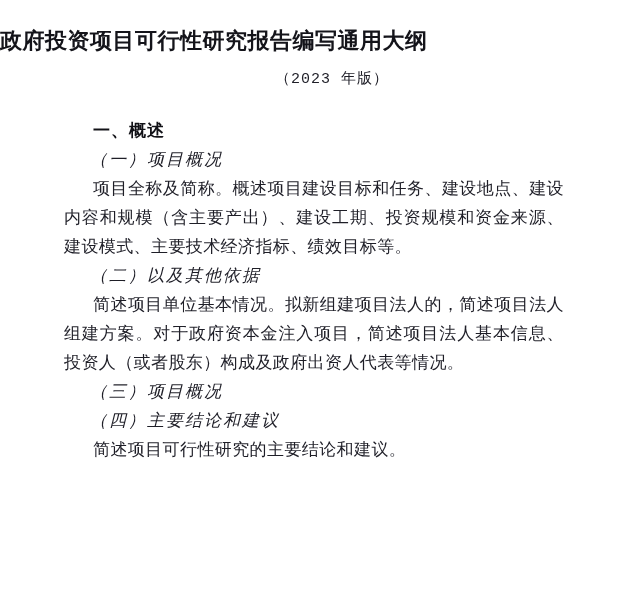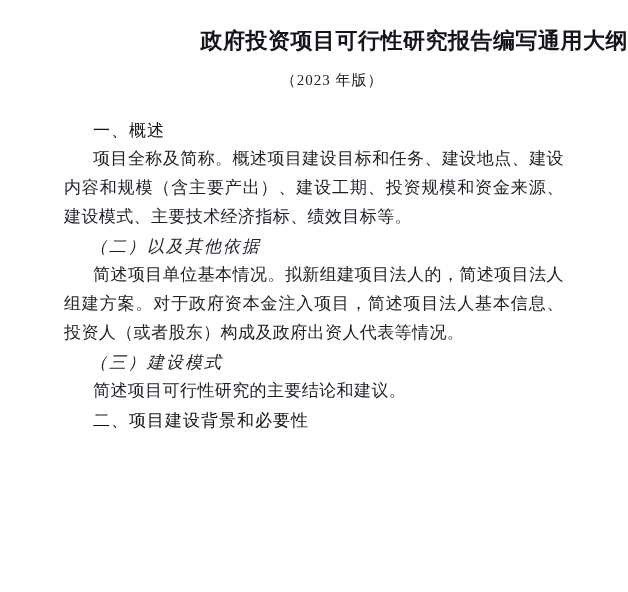--- a/index.html
+++ b/index.html
@@ -13,66 +13,66 @@
   .page {
     position: relative;
     width: 628px;
     height: 592px;
     background: #ffffff;
     box-sizing: border-box;
     padding-top: 26px;
   }
   .doc-title {
     margin: 0;
-    text-align: right;
+    text-align: left;
     font-family: "Liberation Serif", "DejaVu Serif", serif;
     font-weight: bold;
     font-size: 22px;
     line-height: 30px;
     letter-spacing: 0.5px;
     color: #14141a;
   }
   .doc-subtitle {
     margin: 12px 0 0 0;
     text-align: center;
-    font-family: Liberation Serif, serif;
+    font-family: Liberation Mono, monospace;
     font-size: 15px;
     line-height: 24px;
     letter-spacing: 1px;
     color: #1e1e27;
     padding-left: 36px;
   }
   .doc-body {
     margin: 24px 64px 0 64px;
     width: 500px;
   }
   .sec-heading {
     margin: 0;
     font-family: "Liberation Sans", "DejaVu Sans", sans-serif;
-    font-weight: normal;
+    font-weight: bold;
     font-size: 17px;
     line-height: 29px;
     letter-spacing: 1px;
     text-indent: 29px;
     color: #121217;
   }
   .sub-heading {
     margin: 0;
     font-family: "Liberation Serif", "DejaVu Serif", serif;
     font-weight: normal;
     font-style: italic;
     font-size: 17px;
     line-height: 29px;
     letter-spacing: 2px;
     text-indent: 26px;
     color: #1e1e27;
   }
   .body-para {
     margin: 0;
-    font-family: Liberation Mono, monospace;
+    font-family: Liberation Serif, serif;
     font-size: 17px;
     line-height: 29px;
     letter-spacing: 0.4px;
     text-indent: 29px;
     text-align: justify;
     color: #1e1e27;
   }
 </style>
 </head>
 <body>
@@ -80,25 +80,26 @@
 <div class="page">
 
   <h1 class="doc-title">政府投资项目可行性研究报告编写通用大纲</h1>
 
   <div class="doc-subtitle">（2023 年版）</div>
 
   <div class="doc-body">
 
     <h2 class="sec-heading">一、概述</h2>
 
+    <h3 class="sub-heading">（一）项目概况</h3>
     <p class="body-para">项目全称及简称。概述项目建设目标和任务、建设地点、建设内容和规模（含主要产出）、建设工期、投资规模和资金来源、建设模式、主要技术经济指标、绩效目标等。</p>
 
     <h3 class="sub-heading">（二）以及其他依据</h3>
     <p class="body-para">简述项目单位基本情况。拟新组建项目法人的，简述项目法人组建方案。对于政府资本金注入项目，简述项目法人基本信息、投资人（或者股东）构成及政府出资人代表等情况。</p>
 
-    <h3 class="sub-heading">（三）建设模式</h3>
+    <h3 class="sub-heading">（三）项目概况</h3>
 
+    <h3 class="sub-heading">（四）主要结论和建议</h3>
     <p class="body-para">简述项目可行性研究的主要结论和建议。</p>
 
-    <h2 class="sec-heading">二、项目建设背景和必要性</h2>
 
   </div>
 </div>
 
 </body></html>

